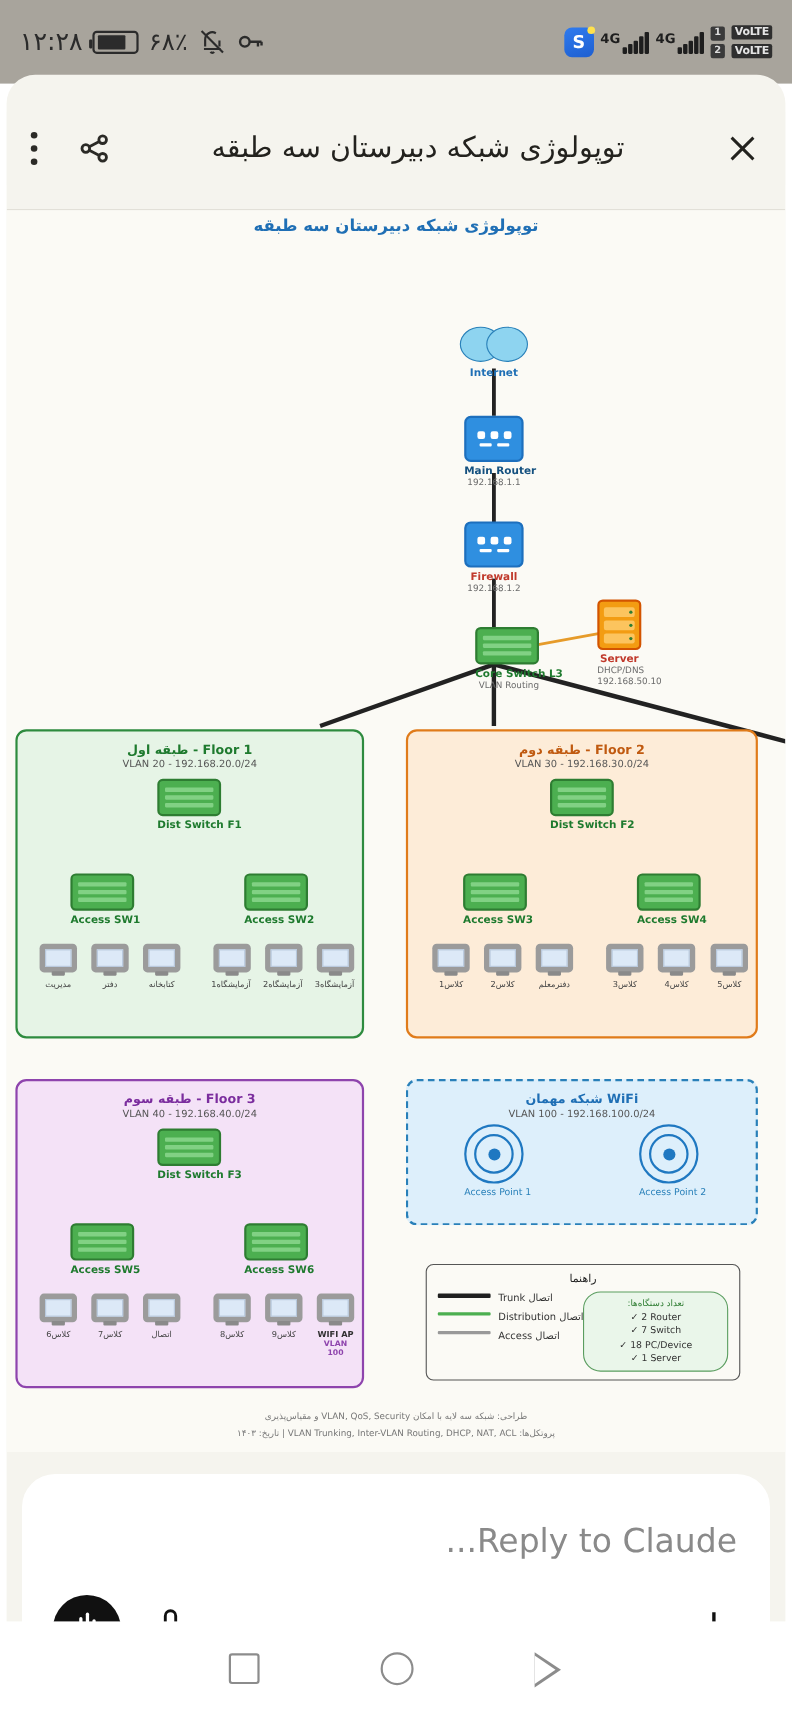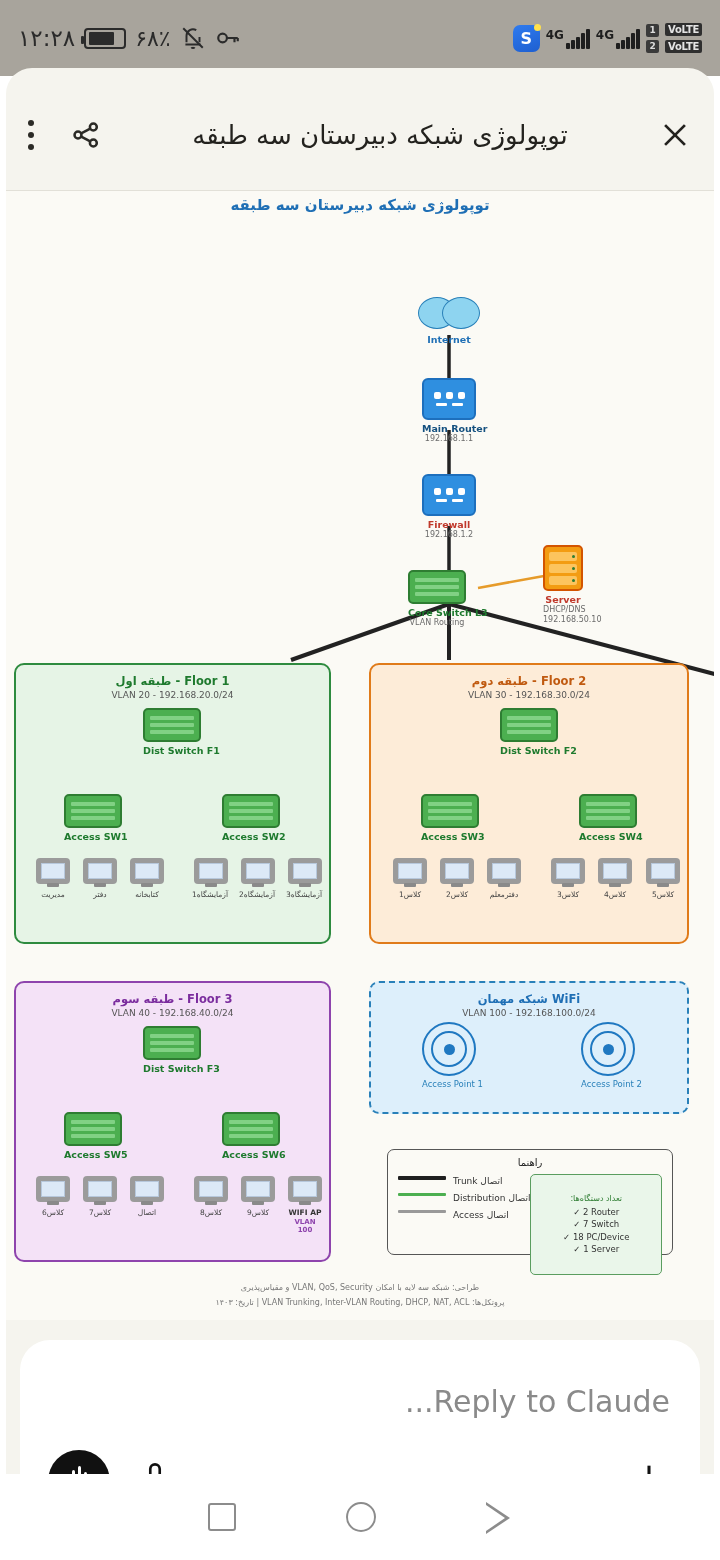--- a/index.html
+++ b/index.html
@@ -163,22 +163,22 @@
 
   
   .legend { position:absolute; left:381px; top:959px; width:286px; height:106px;
             background:#fbfaf5; border:1.5px solid #555; border-radius:7px; }
   .legend .ltitle{ text-align:center;font-size:10px;direction:rtl;padding-top:7px;color:#222;}
   .legend-body{display:flex;justify-content:space-between;padding:6px 10px 0 10px;}
   .legend-rows{display:flex;flex-direction:column;gap:7px;padding-top:2px;}
   .lrow{display:flex;align-items:flex-start;gap:7px;}
   .lline{width:48px;height:3px;border-radius:1px;display:block;}
   .ltext{font-size:9px;color:#333;direction:rtl;white-space:nowrap;}
-  .counts{ width:140px;border:1px solid #5a9d5f;background:#eaf6ea;border-radius:5px;
-           padding:19px 4px; text-align:center;}
+  .counts{ width:140px;border:1px solid #5a9d5f;background:#eaf6ea;border-radius:16px;
+           padding:5px 4px; text-align:center;}
   .counts .ctitle{font-size:8px;color:#2e7d32;direction:rtl;margin-bottom:3px;}
   .counts .crow{font-size:8.5px;color:#333;line-height:1.45;}
 
   .footnote { position:absolute; left:0; right:0; top:1090px; text-align:center; }
   .footnote div{ font-size:8px; color:#777; direction:rtl; line-height:1.9;}
 
   
   .composer{
     position:absolute; left:14px; right:14px; top:1272px; height:200px;
     background:#fff; border-radius:30px;
@@ -368,21 +368,21 @@
           </span>
         <span class="dashes">
             <u></u>
             <u></u>
           </span>
       </div>
       <div class="lbl" style="color:#c0392b">Firewall</div>
       <div class="sub">192.168.1.2</div>
     </div>
 
-    <div class="node" style="left:402px; top:380px; width:58px;">
+    <div class="node" style="left:426px; top:380px; width:58px;text-align:right;">
       <div class="switch">
           <u></u>
           <u></u>
           <u></u>
         </div>
       <div class="lbl" style="color:#1e7a2e">Core Switch L3</div>
       <div class="sub">VLAN Routing</div>
     </div>
 
     <div class="node" style="left:537px; top:355px; width:40px;">

